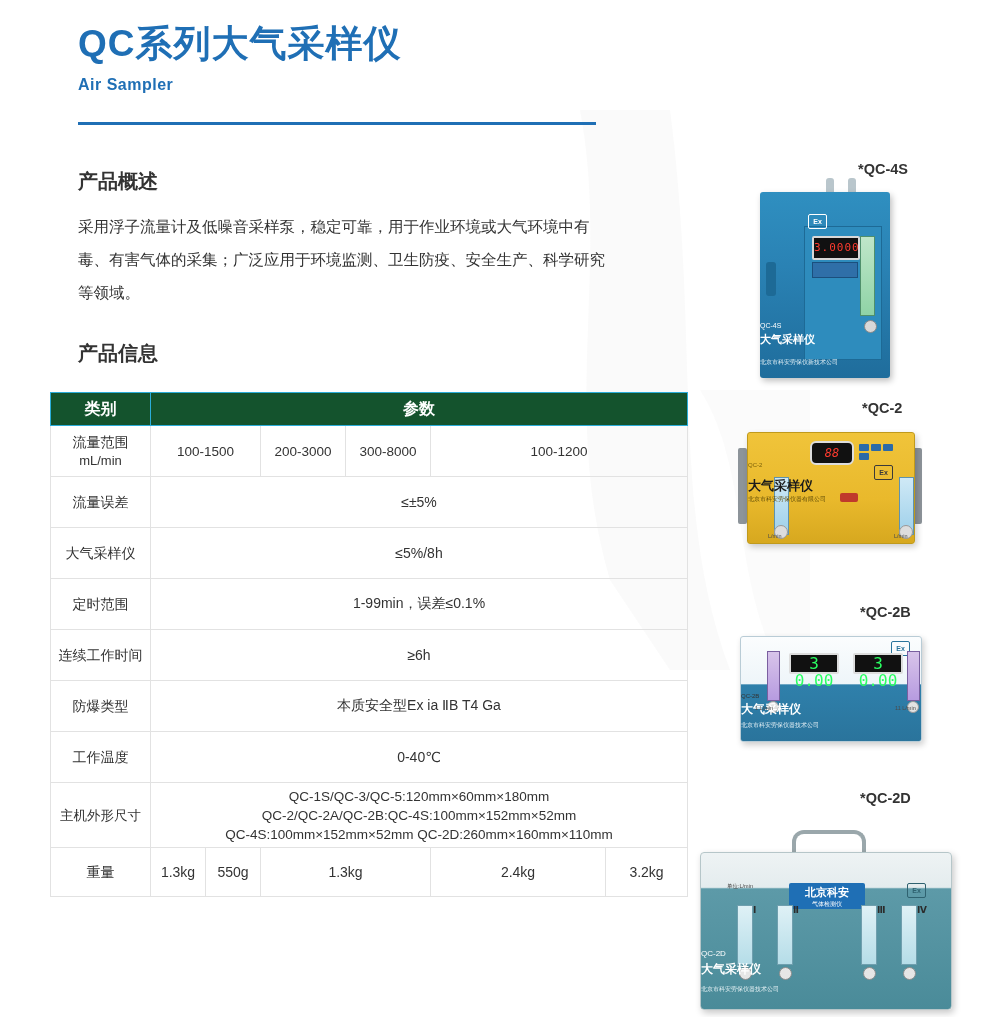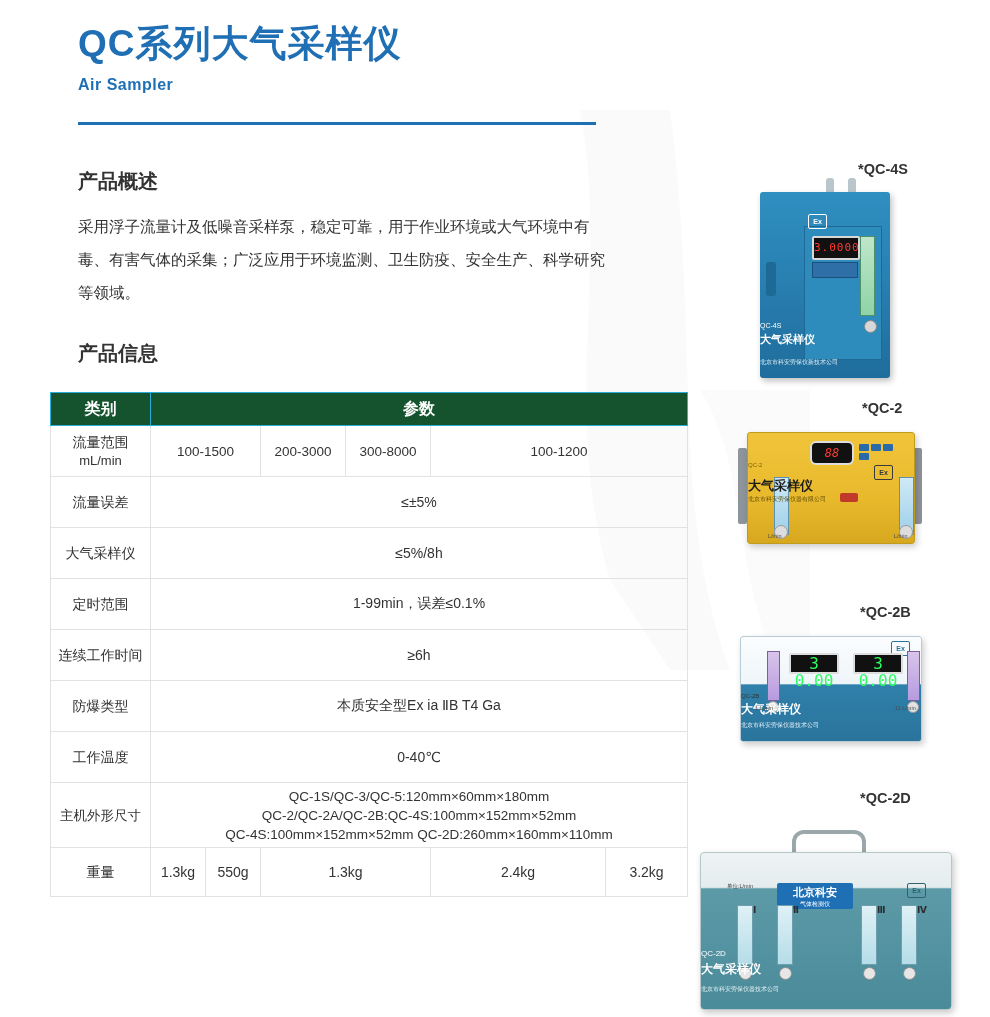--- a/index.html
+++ b/index.html
@@ -212,21 +212,21 @@
   #dev-qc2d .r2{left:76px;}
   #dev-qc2d .r3{left:160px;}
   #dev-qc2d .r4{left:200px;}
   #dev-qc2d .knob{position:absolute;top:114px;width:11px;height:11px;border-radius:50%;
     background:#e6e6e6;border:1px solid #8d8d8d;}
   #dev-qc2d .k1{left:38px;}
   #dev-qc2d .k2{left:78px;}
   #dev-qc2d .k3{left:162px;}
   #dev-qc2d .k4{left:202px;}
   #dev-qc2d .logo{
-    position:absolute;left:76px;top:30px;width:76px;height:26px;background:#1f6fb5;
+    position:absolute;left:88px;top:30px;width:76px;height:26px;background:#1f6fb5;
     border-radius:2px;color:#fff;text-align:center;font-size:11px;font-weight:bold;line-height:18px;
   }
   #dev-qc2d .logo small{display:block;font-size:6px;font-weight:normal;line-height:6px;}
   #dev-qc2d .roman{position:absolute;top:52px;font-size:9px;color:#2b2b2b;font-weight:bold;}
   #dev-qc2d .v1{left:52px;}
   #dev-qc2d .v2{left:92px;}
   #dev-qc2d .v3{left:176px;}
   #dev-qc2d .v4{left:216px;}
   #dev-qc2d .tx1{top:96px;font-size:8px;color:#fff;}
   #dev-qc2d .tx2{top:108px;font-size:12px;font-weight:bold;color:#fff;}

